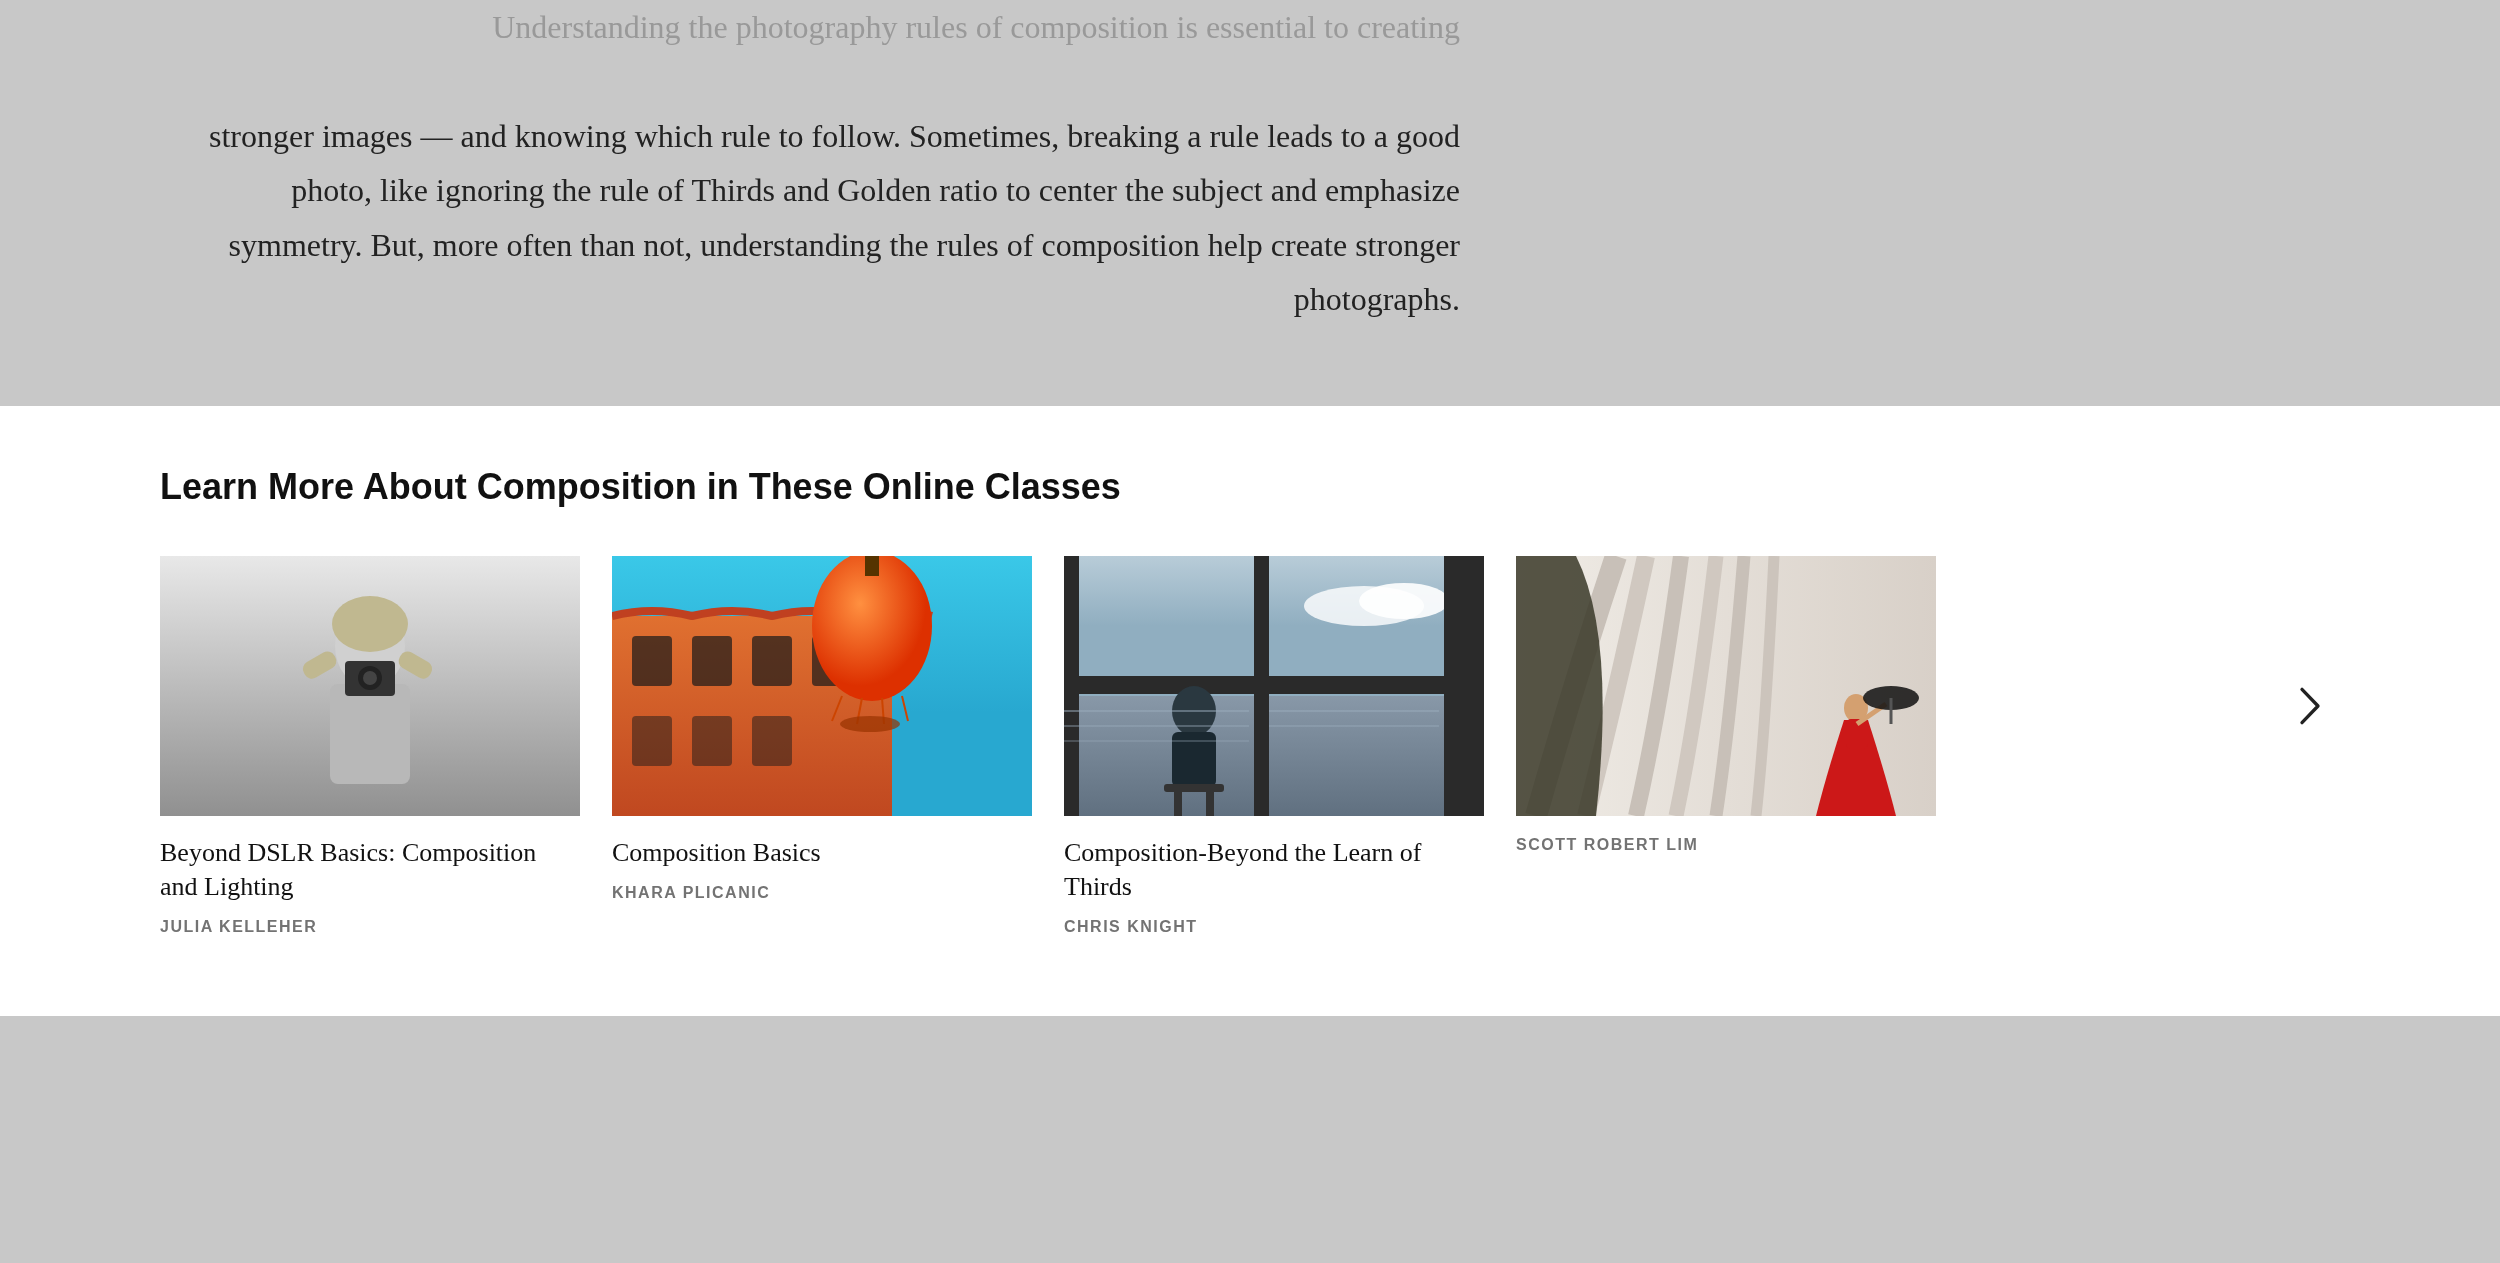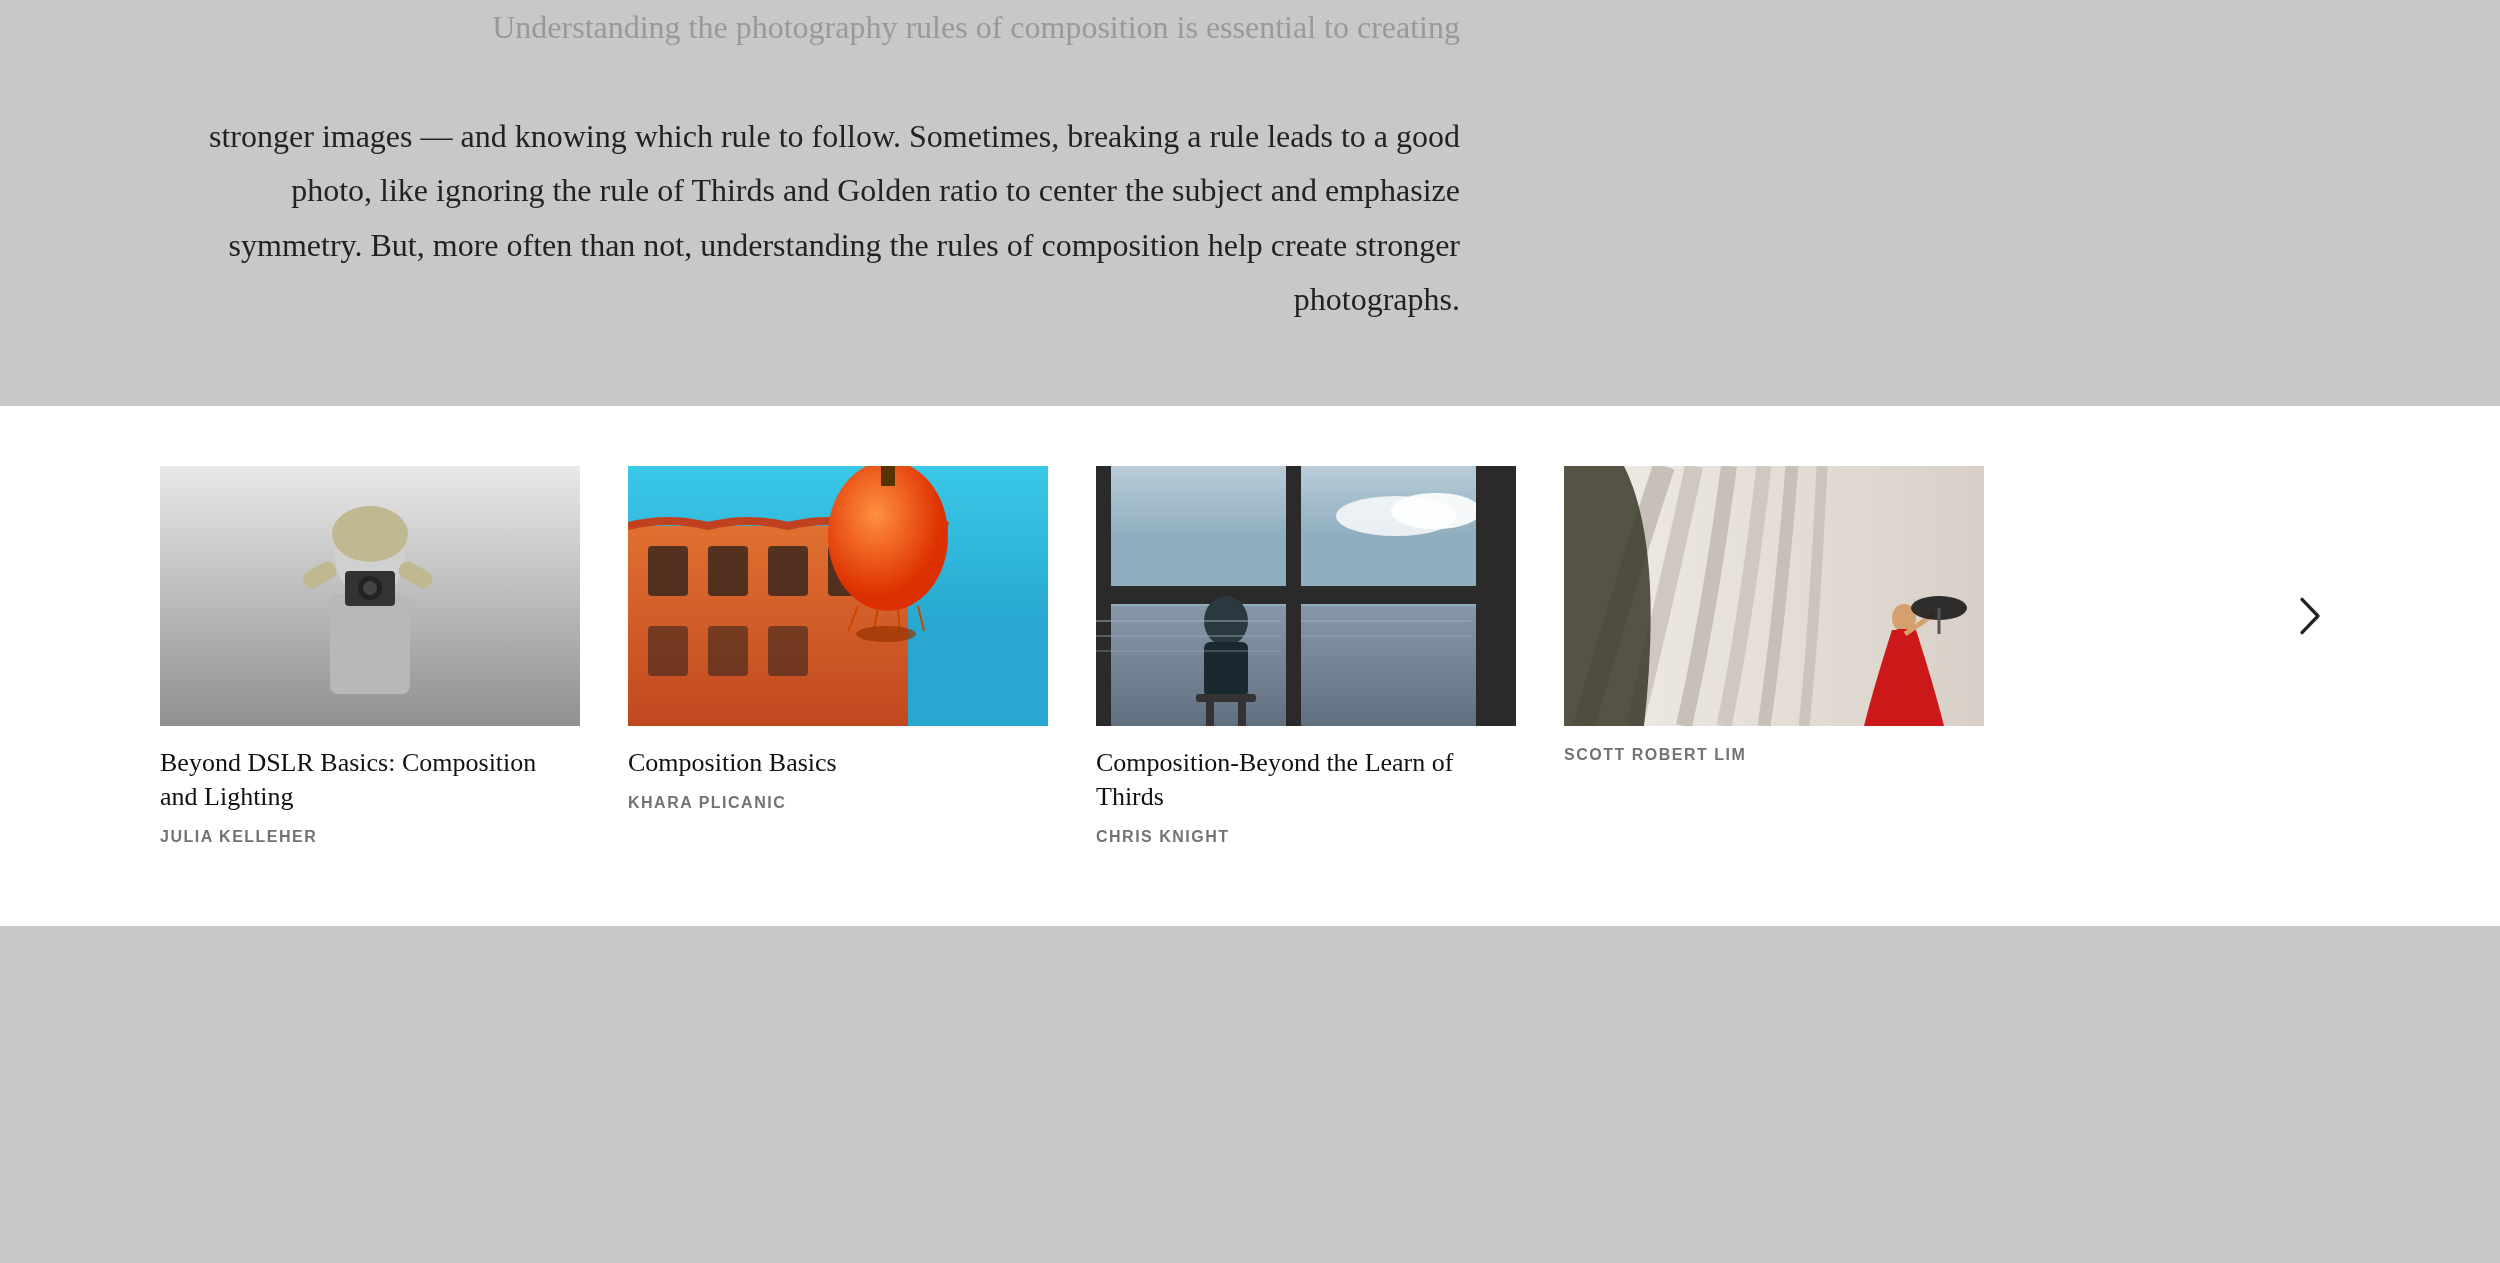--- a/index.html
+++ b/index.html
@@ -47,21 +47,21 @@
 
     .classes-container {
       display: flex;
       align-items: flex-start;
       gap: 0;
       position: relative;
     }
 
     .classes-row {
       display: flex;
-      gap: 16px;
+      gap: 0;
       flex: 1;
       overflow: hidden;
     }
 
     .class-card {
       width: 420px;
       flex-shrink: 0;
       margin-right: 32px;
       cursor: pointer;
     }
@@ -145,20 +145,21 @@
 
 <div class="top-section">
   <p class="article-text">
     <span class="fade-top">Understanding the photography rules of composition is essential to creating</span>
     <br><br>
     <span>stronger images — and knowing which rule to follow. Sometimes, breaking a rule leads to a good photo, like ignoring the rule of Thirds and Golden ratio to center the subject and emphasize symmetry. But, more often than not, understanding the rules of composition help create stronger photographs.</span>
   </p>
 </div>
 
 <div class="bottom-section">
+  <h2 class="section-title">Learn More About Composition in These Online Classes</h2>
 
   <div class="classes-container">
     <div class="classes-row">
 
       <div class="class-card">
         <svg class="card1-svg" viewBox="0 0 420 260" xmlns="http://www.w3.org/2000/svg">
           <defs>
             <linearGradient id="bg1" x1="0" y1="0" x2="0" y2="1">
               <stop offset="0%" stop-color="#e8e8e8"></stop>
               <stop offset="100%" stop-color="#909090"></stop>

